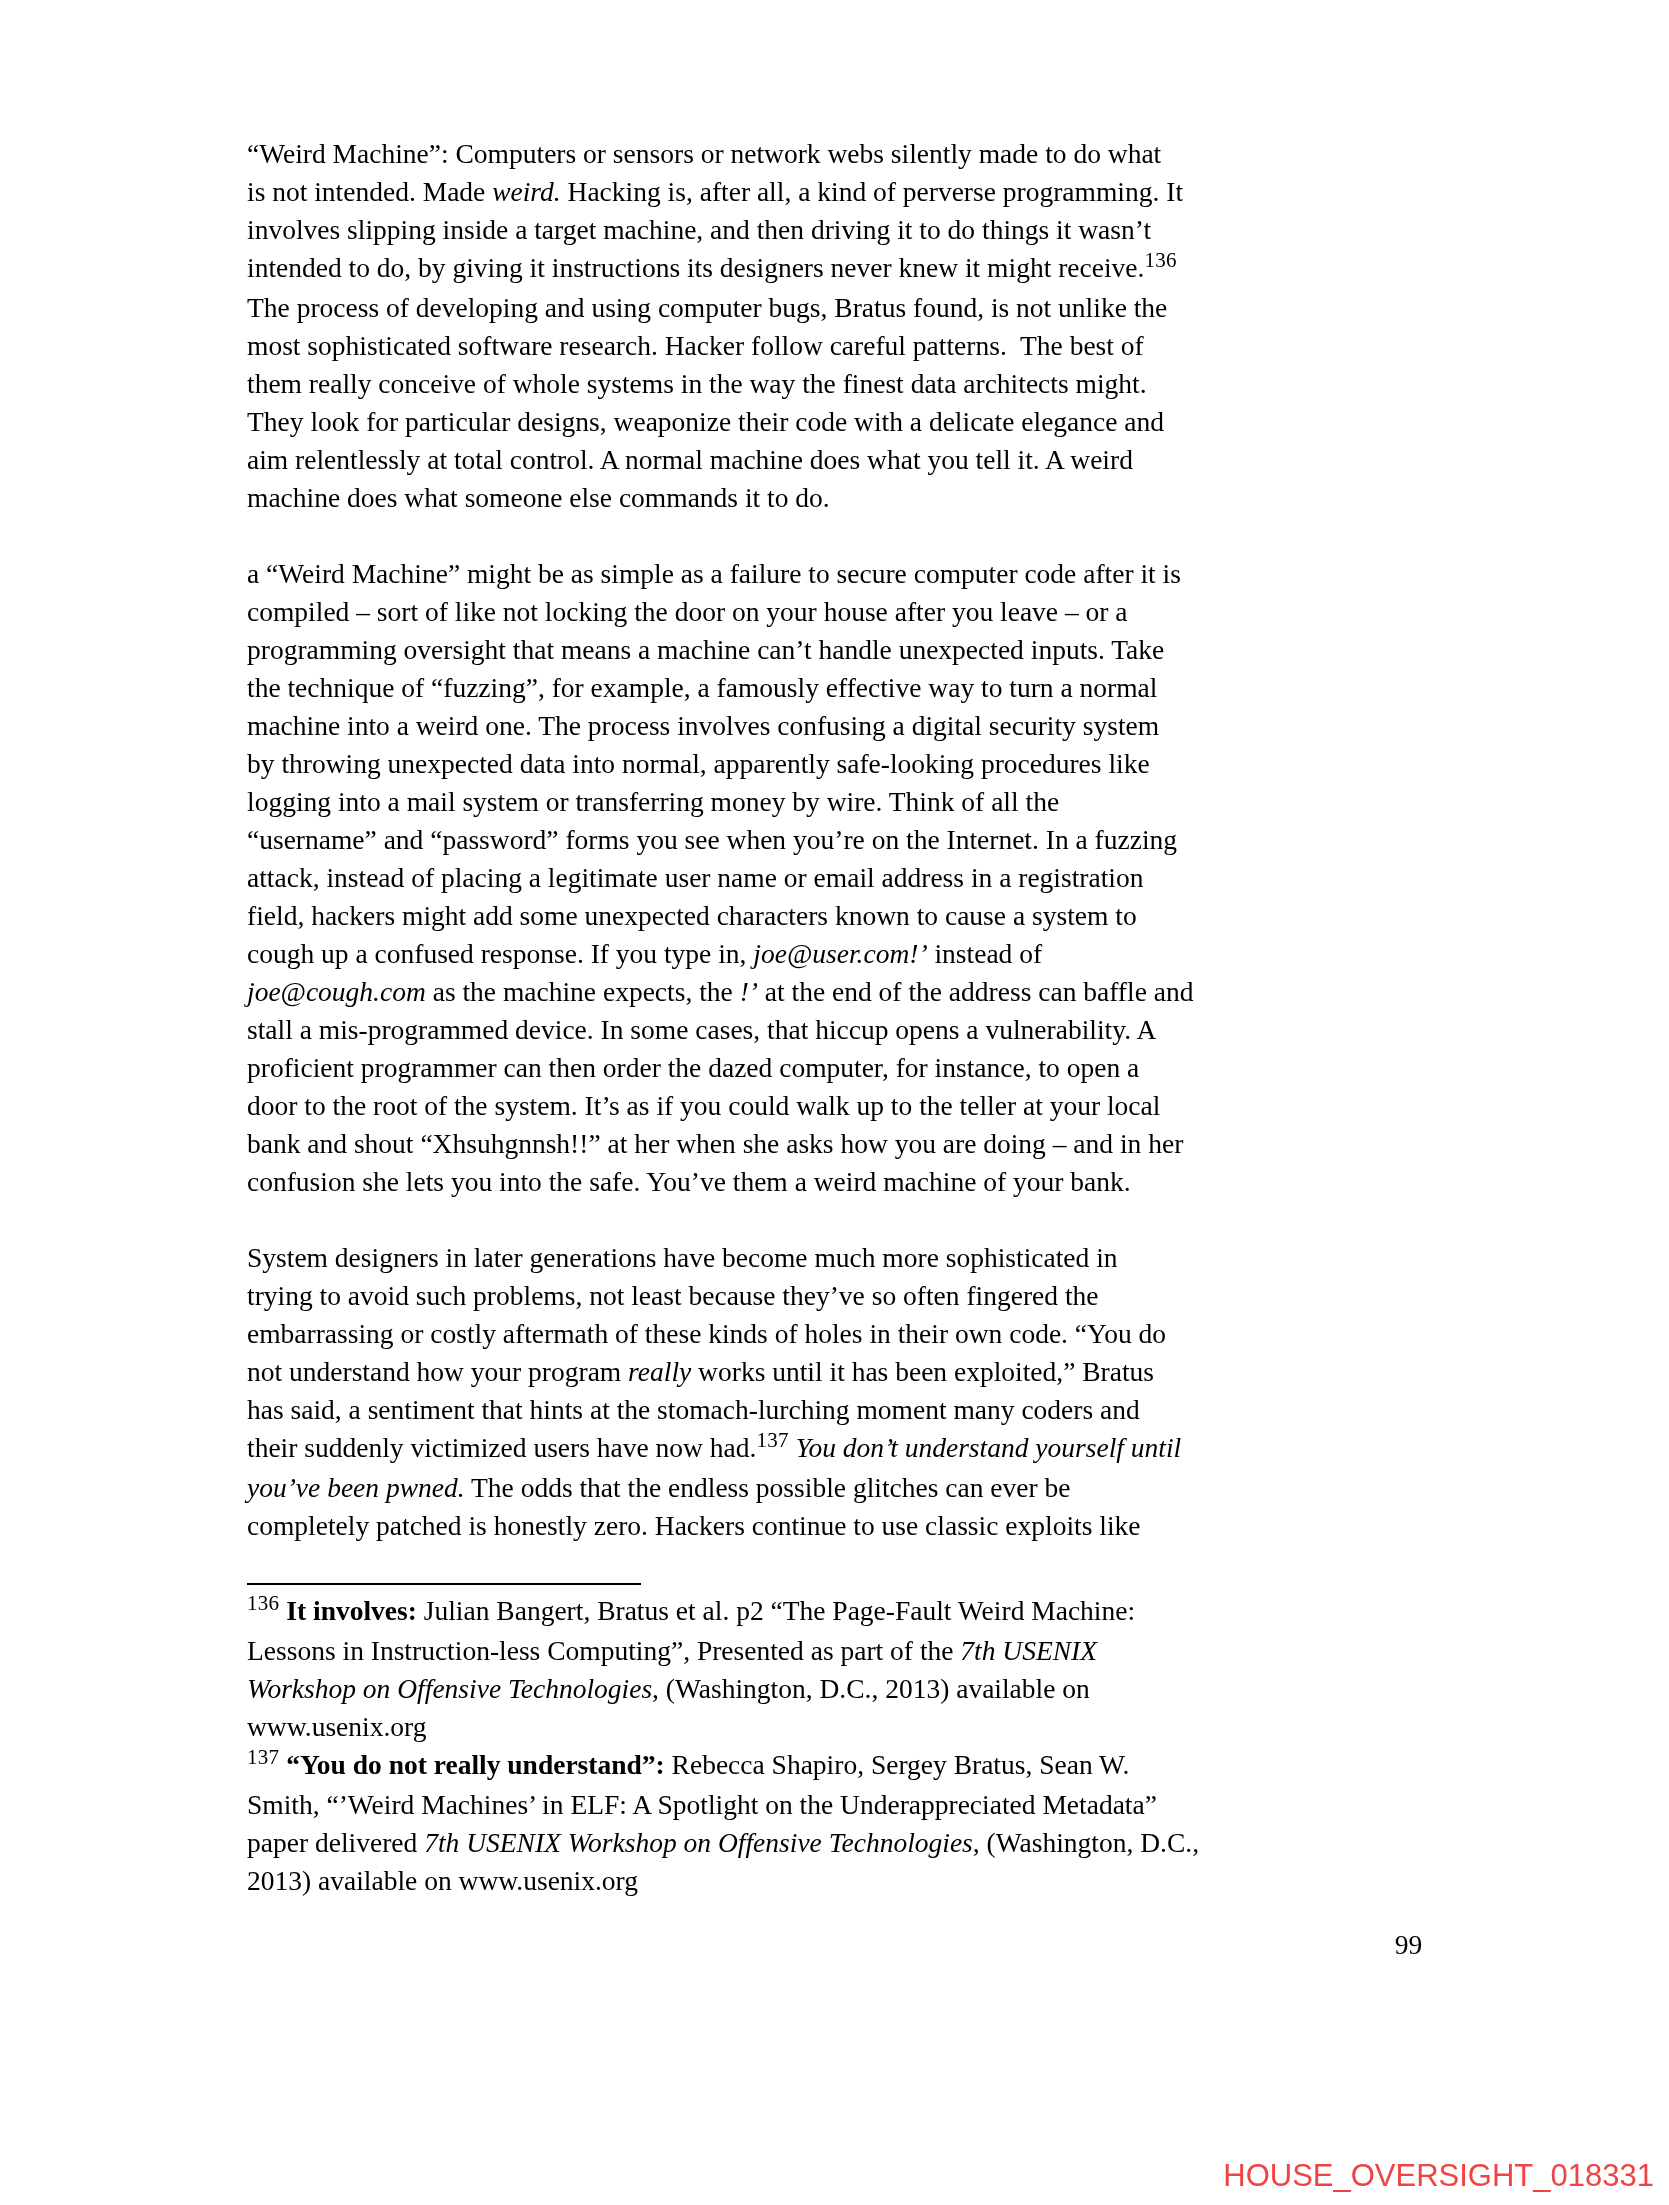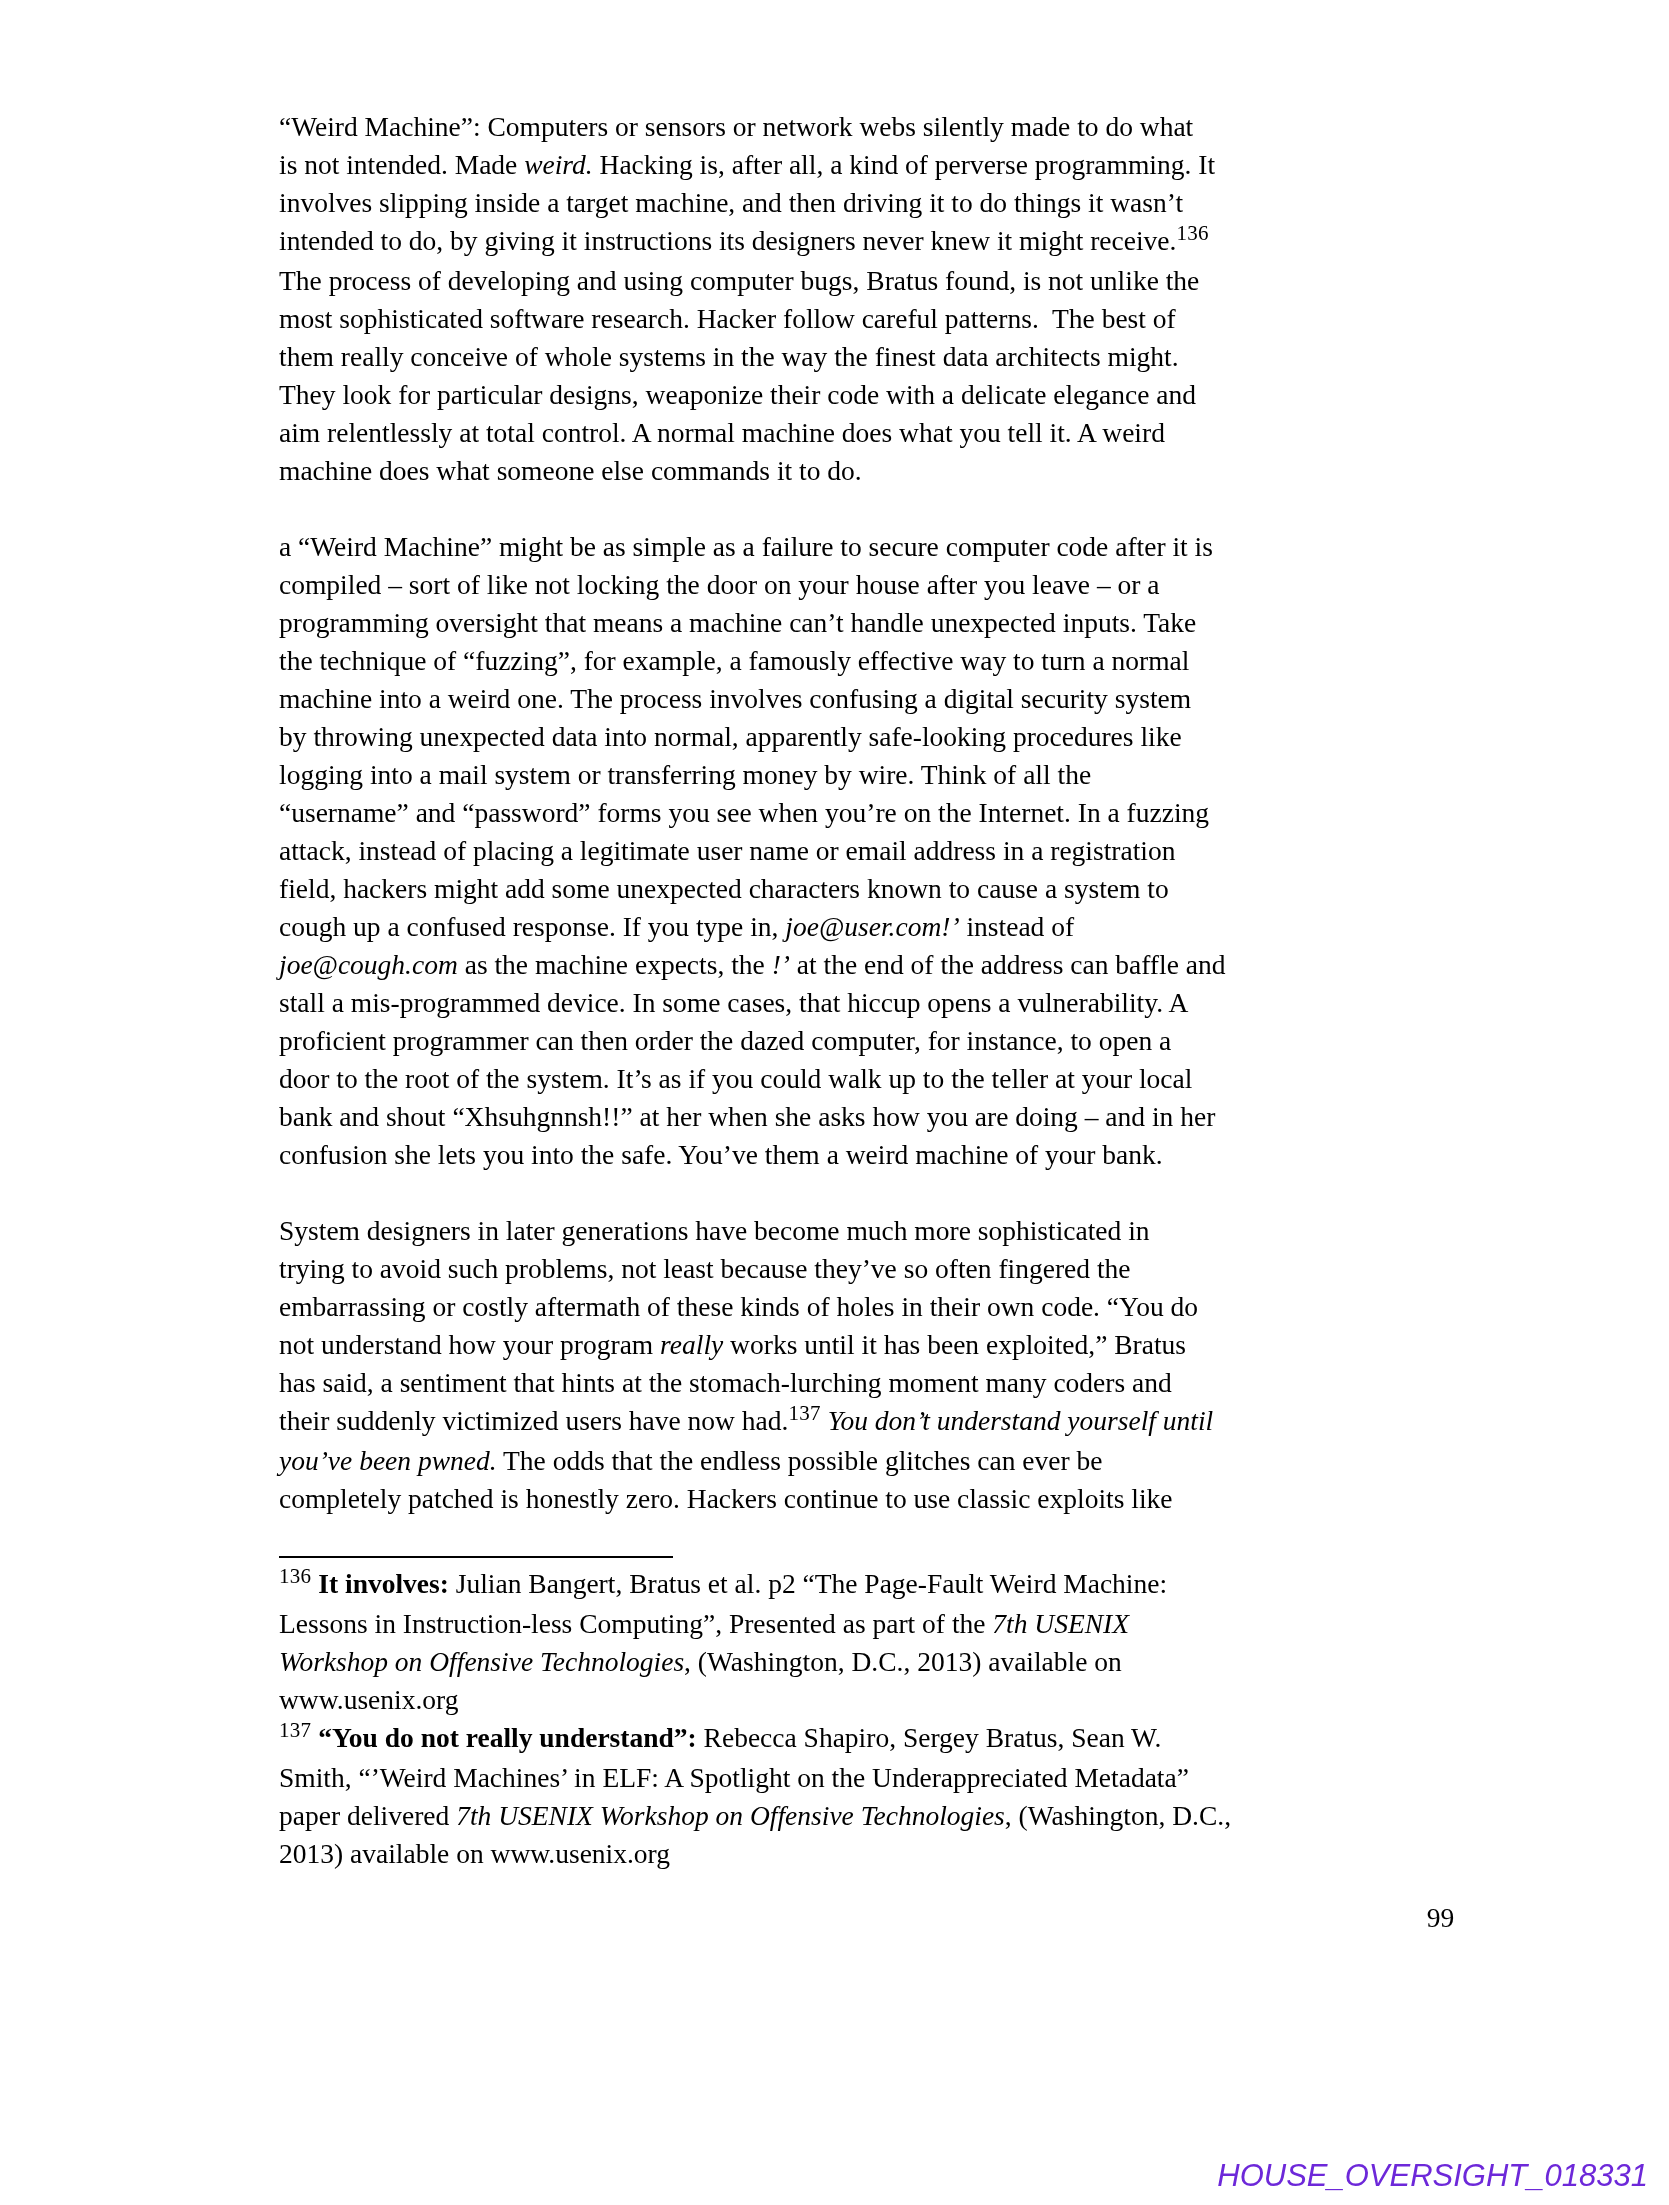--- a/index.html
+++ b/index.html
@@ -15,25 +15,24 @@
   .page {
     position: absolute;
     left: 0; top: 0;
     width: 1669px;
     height: 2205px;
     background: #ffffff;
   }
   .content {
     position: absolute;
     left: 247px;
-    top: 108px;
+    top: 135px;
     width: 1185px;
     font-size: 27.5px;
     line-height: 38px;
-    margin-left: 32px;
   }
   .para { margin: 0 0 38px 0; }
   .ln { white-space: pre; }
   .r-n { font-style: normal; }
   .r-i { font-style: italic; }
   .r-b { font-weight: bold; }
   .r-s {
     font-size: 21px;
     position: relative;
     top: -9.8px;
@@ -49,27 +48,26 @@
   .page-number {
     margin-top: 26px;
     text-align: right;
     padding-right: 9.8px;
     font-size: 27.5px;
     line-height: 38px;
   }
   .bates {
     position: absolute;
     top: 2160px;
-    right: 21px;
+    right: 15px;
     font-family: "Liberation Sans", "DejaVu Sans", sans-serif;
     font-size: 31px;
     line-height: 31px;
-    color: #6d28d9;
+    color: #ef4444;
     white-space: pre;
-    font-style: italic;
   }
 </style>
 </head>
 <body>
 
 <div class="page">
   <main class="content">
     <div class="para">
         <div class="ln"><span class="r-n">“Weird Machine”: Computers or sensors or network webs silently made to do what</span></div>
         <div class="ln"><span class="r-n">is not intended. Made </span><span class="r-i">weird.</span><span class="r-n"> Hacking is, after all, a kind of perverse programming. It</span></div>

